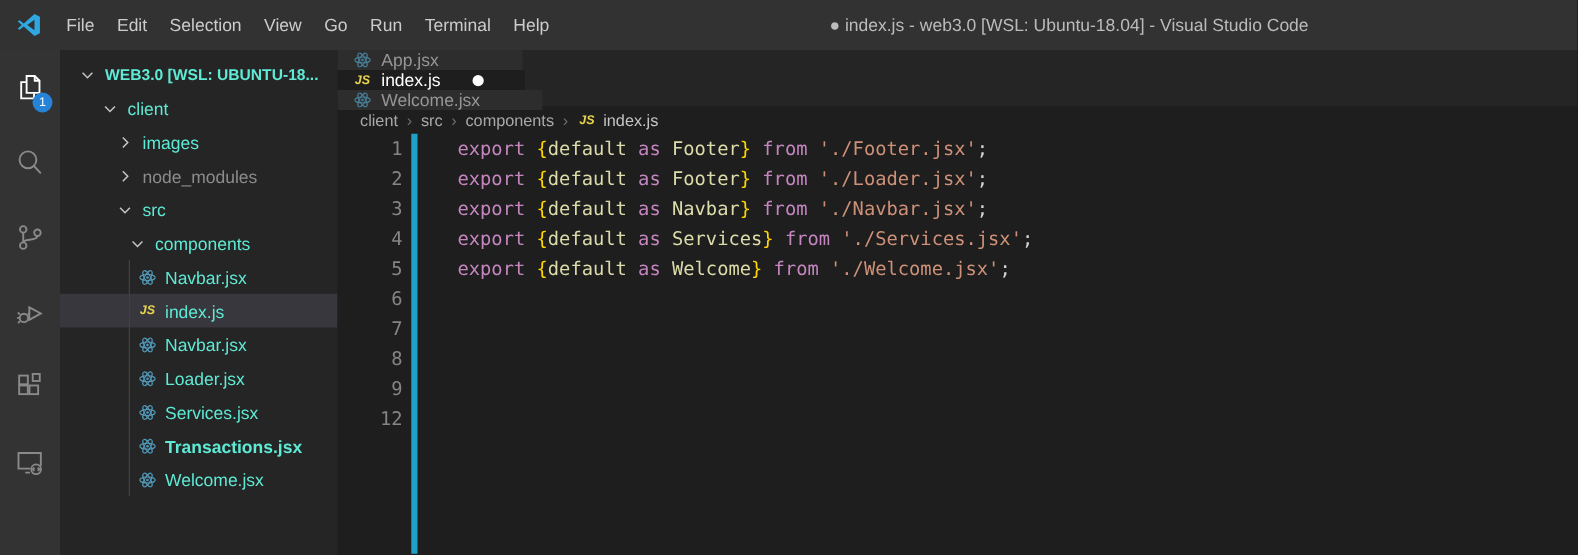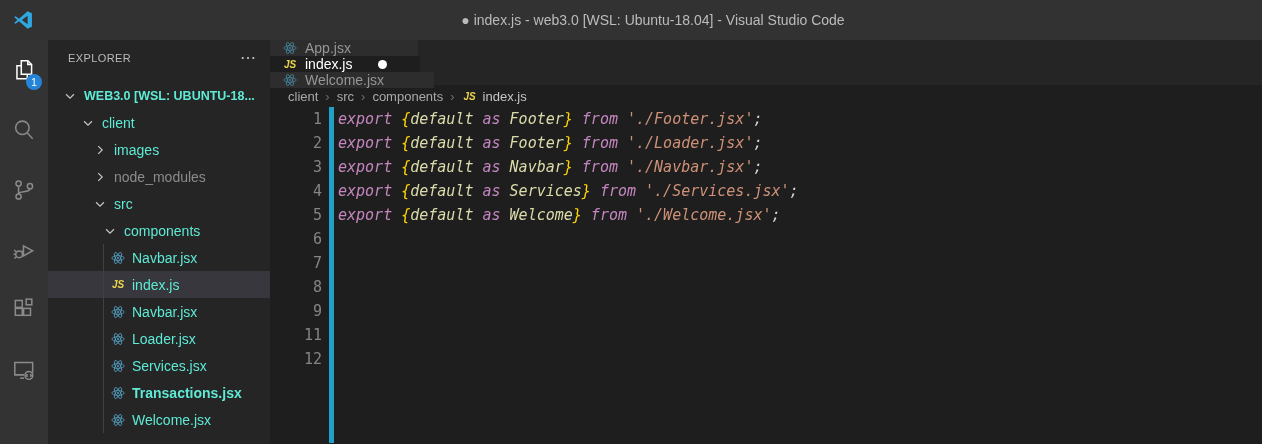--- a/index.html
+++ b/index.html
@@ -56,40 +56,50 @@
   .breadcrumb .ficon { margin-right:5px; }
   .bc-file { color:#C5C5C5; }
 
   
   .code { position:relative; flex:1; font-family:"DejaVu Sans Mono","Liberation Mono",monospace; }
   .modbar { position:absolute; left:59px; top:0; width:5px; background:#1FA0C8; }
   .crow { position:relative; height:24px; }
   .crow.cur { box-shadow: inset 0 1px 0 #2A2A2A, inset 0 -1px 0 #2A2A2A; }
   .lnum { position:absolute; left:0; width:52px; text-align:right; line-height:24px; font-size:15px; color:#858585; }
   .crow.cur .lnum { color:#C6C6C6; }
-  .ctext { position:absolute; left:68px; line-height:24px; font-size:15px; white-space:pre; color:#D4D4D4;font-style:italic; }
+  .ctext { position:absolute; left:96px; line-height:24px; font-size:15px; white-space:pre; color:#D4D4D4; }
   .cursor { position:absolute; left:84px; top:3px; width:2px; height:18px; background:#E8E8E8; }
   .tk-k { color:#C586C0; }
   .tk-y { color:#DCDCAA; }
   .tk-b { color:#FFD700; }
   .tk-s { color:#CE9178; }
   .tk-w { color:#D4D4D4; }
 </style>
 </head>
 <body>
 
 <div class="window">
 
   <header class="titlebar">
     <span class="logo">
       <svg viewBox="0 0 24 24" width="20" height="20">
           <path fill="#2FA8E1" fill-rule="evenodd" d="M17.5 1.5 L7.2 10.6 L3.2 7.5 L1.3 8.4 L5.3 12 L1.3 15.6 L3.2 16.5 L7.2 13.4 L17.5 22.5 L22.7 20 V4 Z
            M17.5 7 V17 L10.6 12 Z"></path>
         </svg>
     </span>
+    <nav class="menus" id="menus">
+        <span class="menu-item">File</span>
+        <span class="menu-item">Edit</span>
+        <span class="menu-item">Selection</span>
+        <span class="menu-item">View</span>
+        <span class="menu-item">Go</span>
+        <span class="menu-item">Run</span>
+        <span class="menu-item">Terminal</span>
+        <span class="menu-item">Help</span>
+      </nav>
     <div class="wtitle">● index.js - web3.0 [WSL: Ubuntu-18.04] - Visual Studio Code</div>
   </header>
 
   <div class="main">
 
     <aside class="activitybar">
       <div class="ab-item active">
         <svg width="26" height="26" viewBox="0 0 24 24">
           <path d="M9.5 3.5 h6 l3.5 3.5 v9 h-9.5 z"></path>
             <path d="M15.5 3.5 v3.5 h3.5"></path>
@@ -131,24 +141,20 @@
         <svg width="26" height="26" viewBox="0 0 24 24">
           <path d="M20 14.5 V5 H3.5 V16.5 H12"></path>
             <path d="M8.5 19.5 H12"></path>
           <circle cx="16.5" cy="17" r="3.6"></circle>
             <path d="M15.2 15.8 L14.2 17 L15.2 18.2 M17.8 15.8 L18.8 17 L17.8 18.2"></path>
         </svg>
       </div>
     </aside>
 
     <aside class="sidebar">
-      <div class="sb-head">
-        <span class="sb-title">EXPLORER</span>
-        <span class="more">⋯</span>
-      </div>
       <div class="tree" id="tree">
           <div class="trow root" style="padding-left: 14px;">
             <span class="chev open">
               <svg width="14" height="14" viewBox="0 0 16 16">
                 <path d="M6 3.5 L10.5 8 L6 12.5"></path>
               </svg>
             </span>
             <span class="tlabel">WEB3.0 [WSL: UBUNTU-18...</span>
           </div>
           <div class="trow" style="padding-left: 32px;">
@@ -345,24 +351,20 @@
           </div>
           <div class="crow">
             <span class="lnum">8</span>
             <span class="ctext"></span>
           </div>
           <div class="crow">
             <span class="lnum">9</span>
             <span class="ctext"></span>
           </div>
           <div class="crow">
-            <span class="lnum">11</span>
-            <span class="ctext"></span>
-          </div>
-          <div class="crow">
             <span class="lnum">12</span>
             <span class="ctext"></span>
           </div>
         </div>
     </section>
 
   </div>
 </div>
 
 </body></html>

